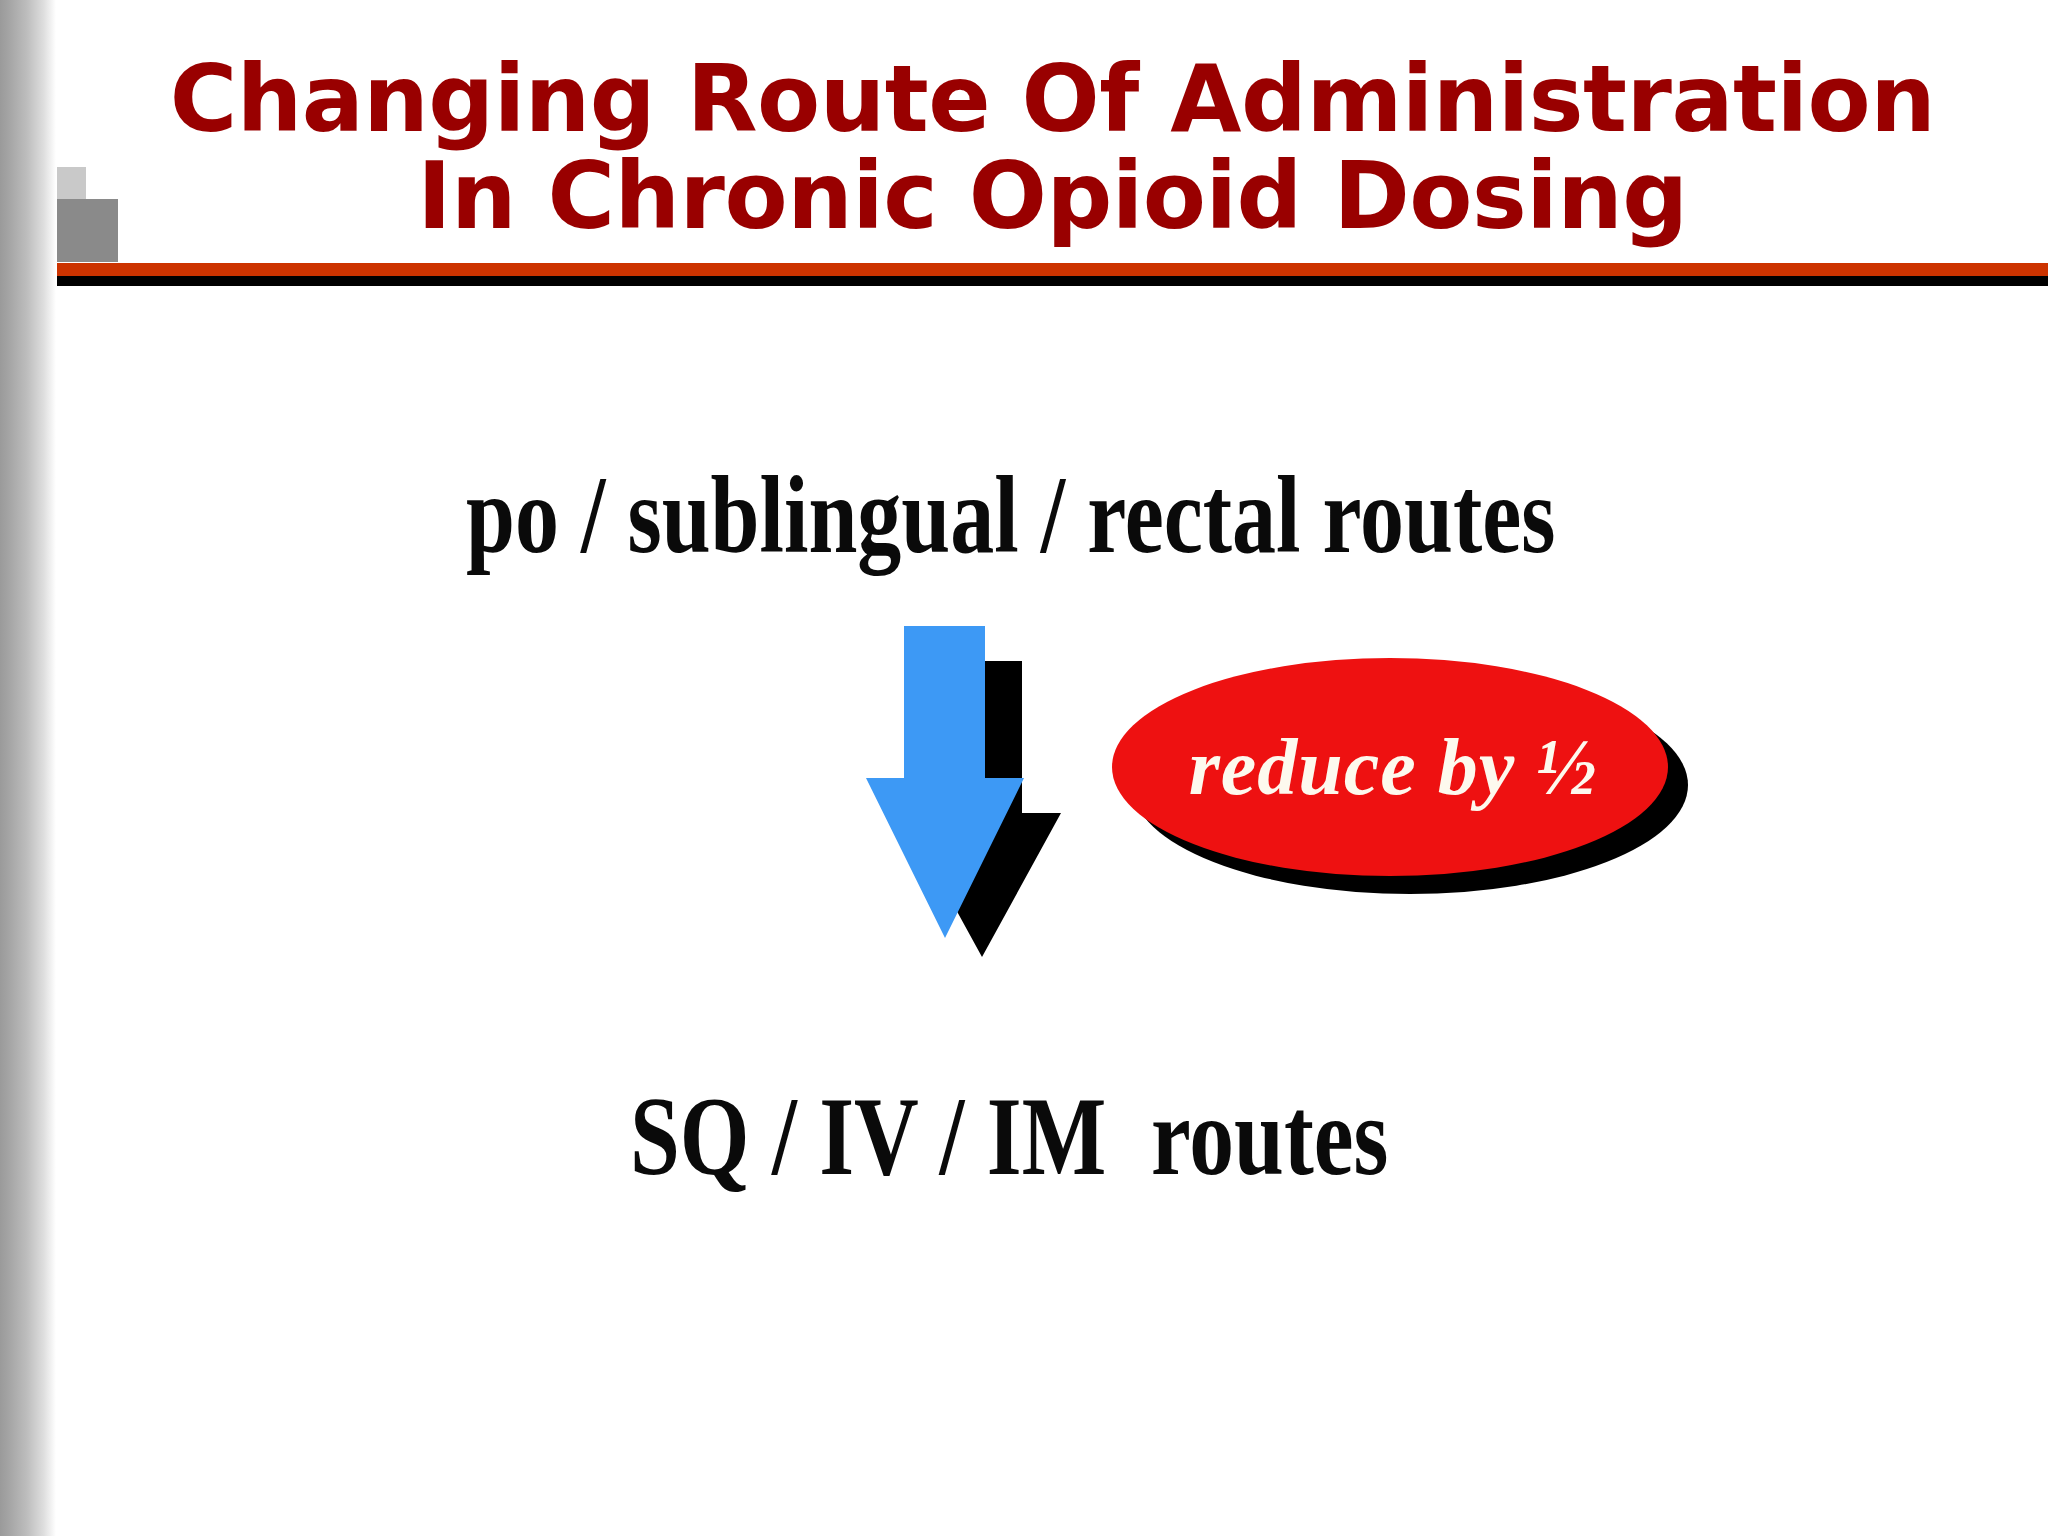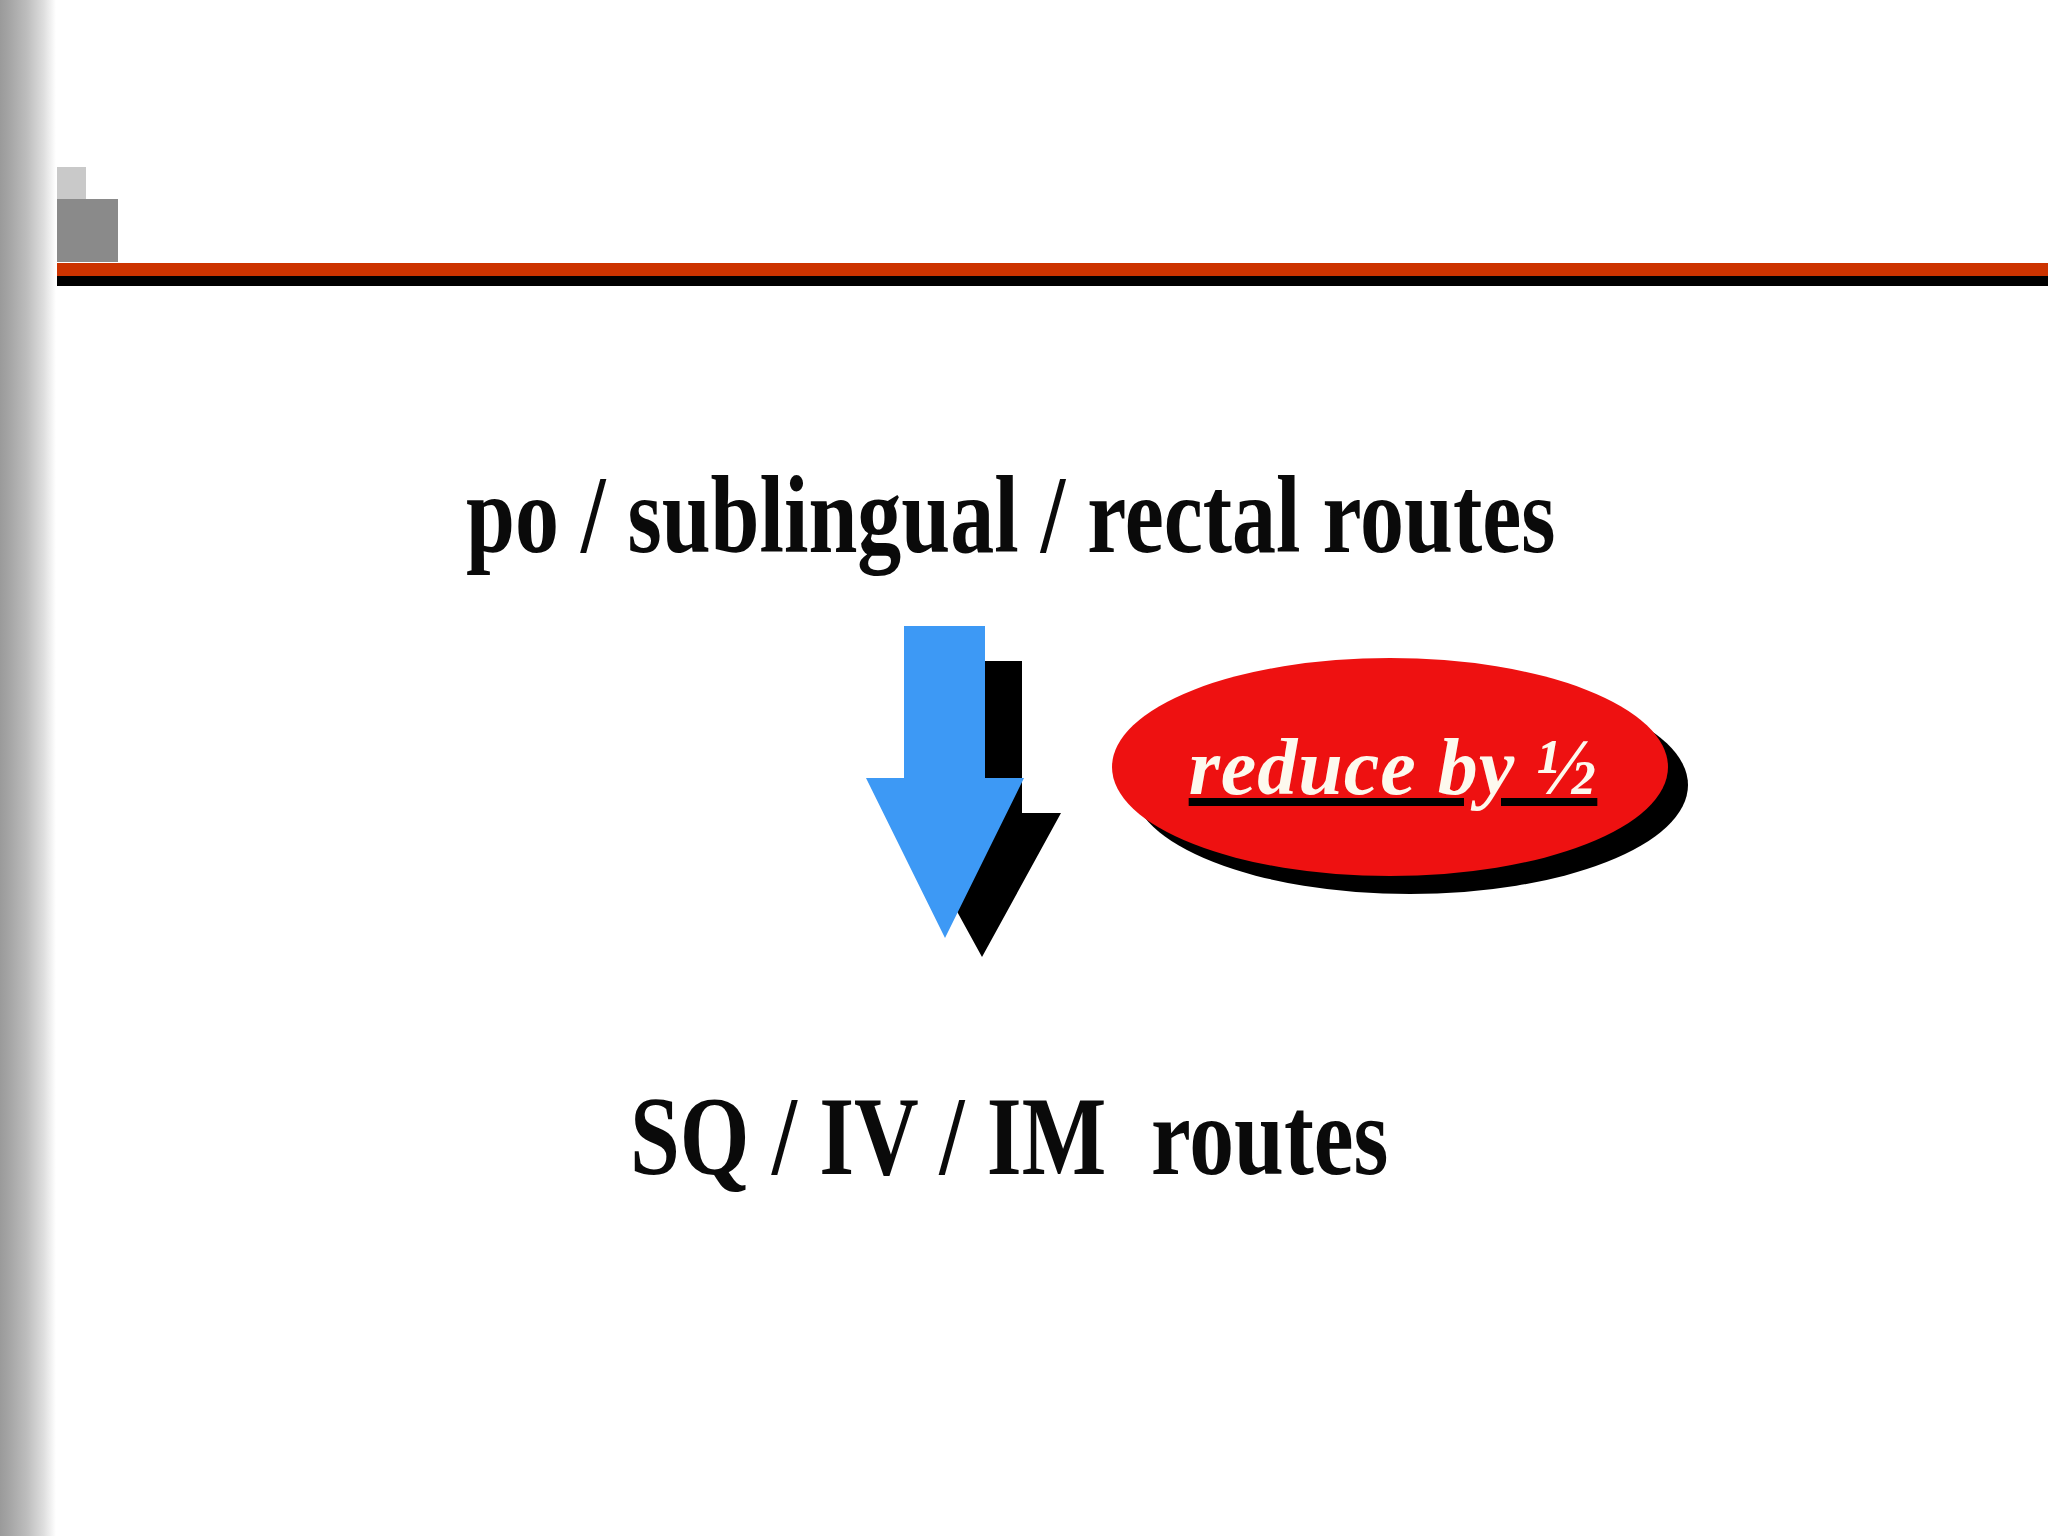--- a/index.html
+++ b/index.html
@@ -139,21 +139,20 @@
     position: absolute;
     left: 4px;
     top: 2px;
     width: 556px;
     height: 218px;
     border-radius: 50%;
     background: #ee1111;
     display: flex;
     align-items: center;
     justify-content: center;
-    text-decoration: underline;
   }
   .ellipse-label {
     font-family: "Liberation Serif", "DejaVu Serif", serif;
     font-weight: bold;
     font-style: italic;
     font-size: 80px;
     color: #fdf9ee;
     white-space: pre;
     letter-spacing: 1px;
     padding-left: 6px;
@@ -162,20 +161,22 @@
 </head>
 <body>
 
 <div id="slide">
 
   <div class="left-band"></div>
 
   <div class="sq-light"></div>
   <div class="sq-dark"></div>
 
+  <div class="title">Changing Route Of Administration
+In Chronic Opioid Dosing</div>
 
   <div class="rule-orange"></div>
   <div class="rule-black"></div>
 
   <div class="route-line route-top">po / sublingual / rectal routes</div>
 
   <div class="arrow-wrap">
     <svg class="arrow-svg" viewBox="0 0 200 340" xmlns="http://www.w3.org/2000/svg">
 
       <polygon points="62,26 143,26 143,178 182,178 103,322 24,178 62,178" fill="#000000" transform="translate(19,17)"></polygon>

